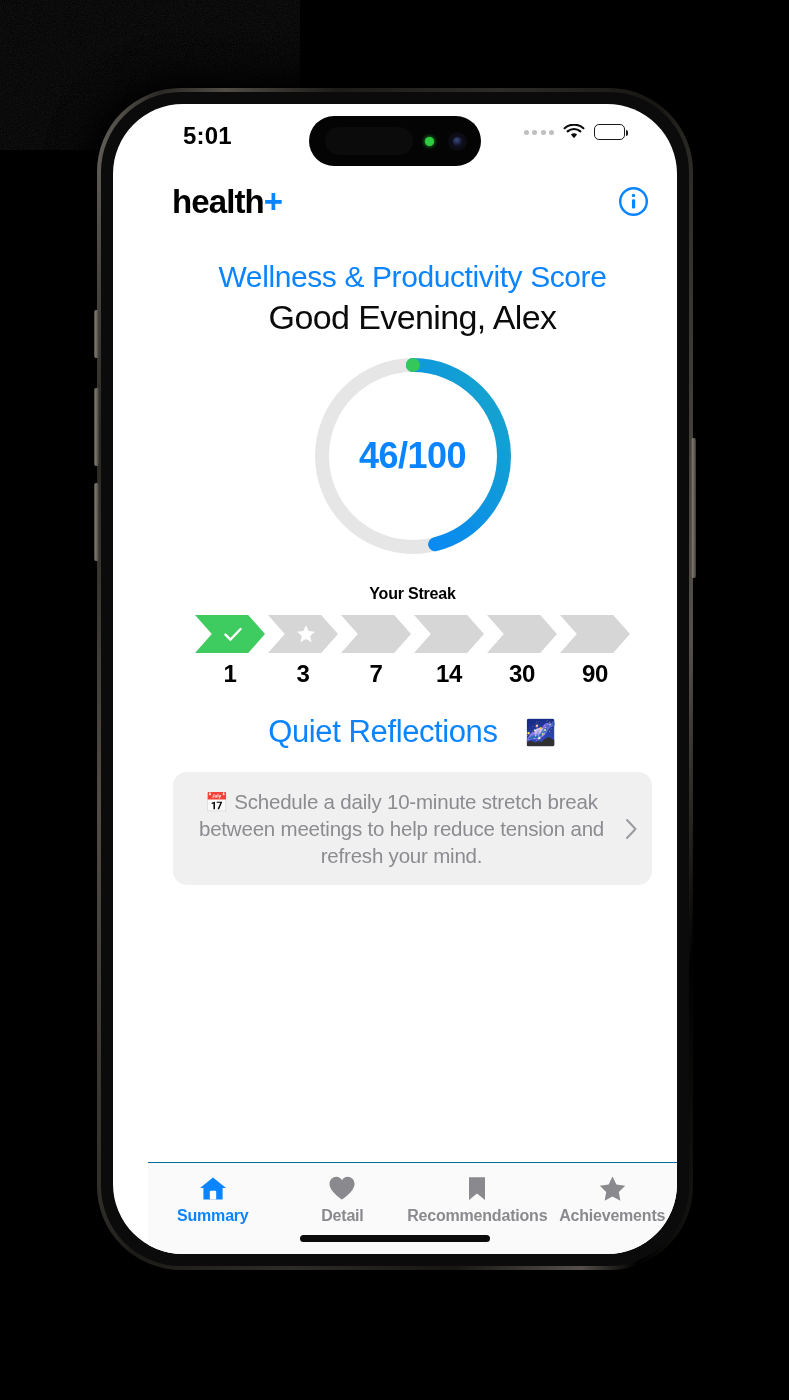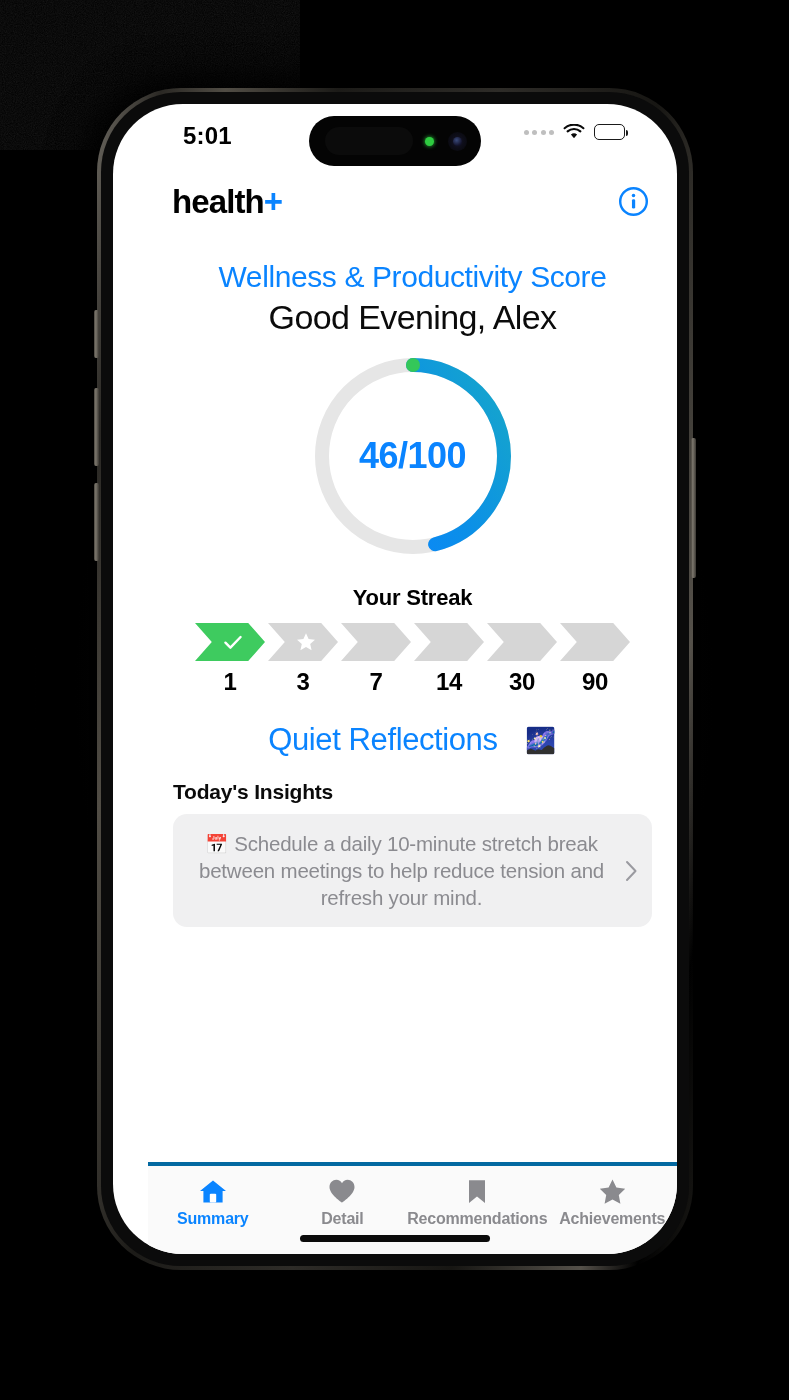--- a/index.html
+++ b/index.html
@@ -200,21 +200,21 @@
     justify-content: center;
     font-size: 36px;
     font-weight: 700;
     color: #0A84FF;
     letter-spacing: -.5px;
   }
 
   
   #streak-title {
     text-align: center;
-    font-size: 22px;
+    font-size: 16px;
     font-weight: 700;
     color: #000;
     margin-top: 22px;
     letter-spacing: -.2px;
   }
   #streak-row {
     display: flex;
     justify-content: center;
     gap: 3px;
     margin-top: 12px;
@@ -294,21 +294,21 @@
     color: #8b8b90;
     letter-spacing: -.2px;
   }
   .insight-text .emo { font-size: 19px; }
   .insight-chevron { flex: 0 0 auto; width: 22px; display:flex; align-items:center; justify-content:center; }
 
   
   #tabbar {
     flex: 0 0 92px;
     height: 92px;
-    border-top: 4px solid #0369a1;
+    border-top: 1px solid #0369a1;
     background: #fafafa;
     display: flex;
     align-items: flex-start;
     padding-top: 10px;
   }
   .tab {
     flex: 1 1 0;
     display: flex;
     flex-direction: column;
     align-items: center;
@@ -452,21 +452,20 @@
             <div class="streak-label">90</div>
           </div>
         </div>
 
       <div id="reflections">
         <span id="reflections-label">Quiet Reflections</span>
         <span id="reflections-emoji">🌌</span>
       </div>
 
       <div id="insights">
-        <div id="insights-title">Today's Insights</div>
         <div id="insights-list">
             <div class="insight-card">
               <div class="insight-text"><span class="emo">📅</span> Schedule a daily 10-minute stretch break between meetings to help reduce tension and refresh your mind.</div>
               <div class="insight-chevron">
                 <svg width="13" height="22" viewBox="0 0 13 22">
                   <path d="M2 2 L10.5 11 L2 20" fill="none" stroke="#9a9aa0" stroke-width="2" stroke-linecap="round" stroke-linejoin="round"></path>
                 </svg>
               </div>
             </div>
           </div>

